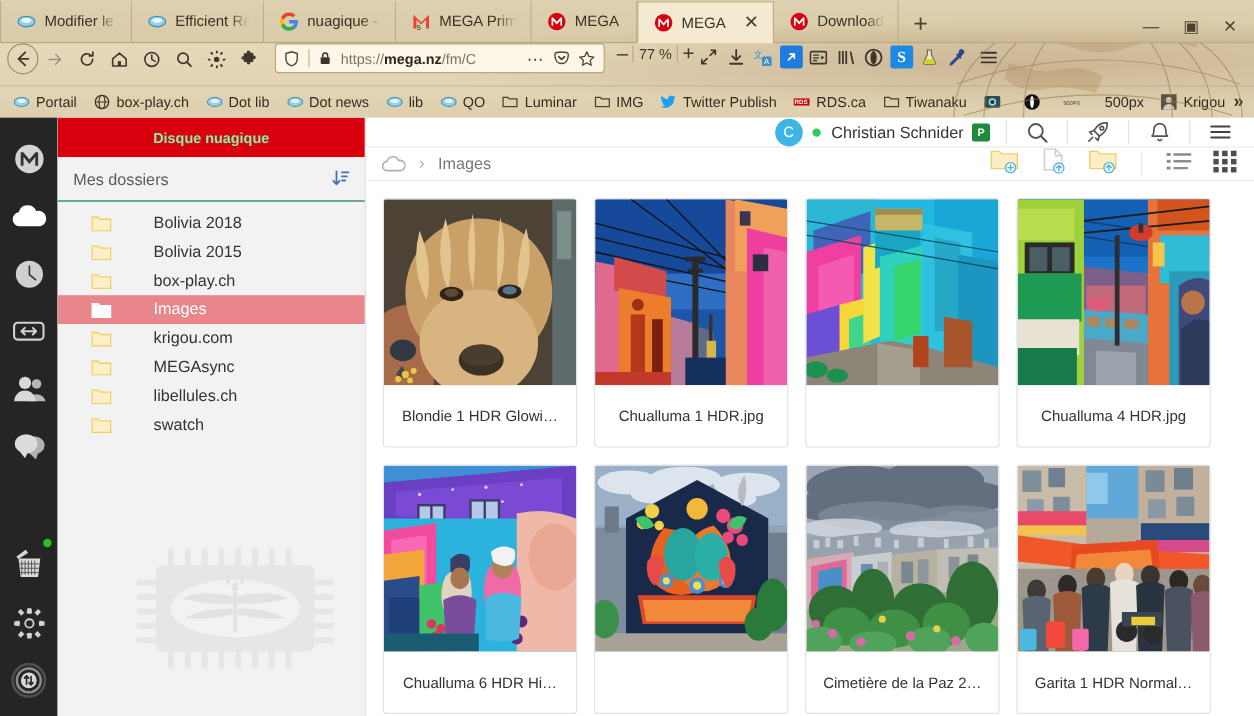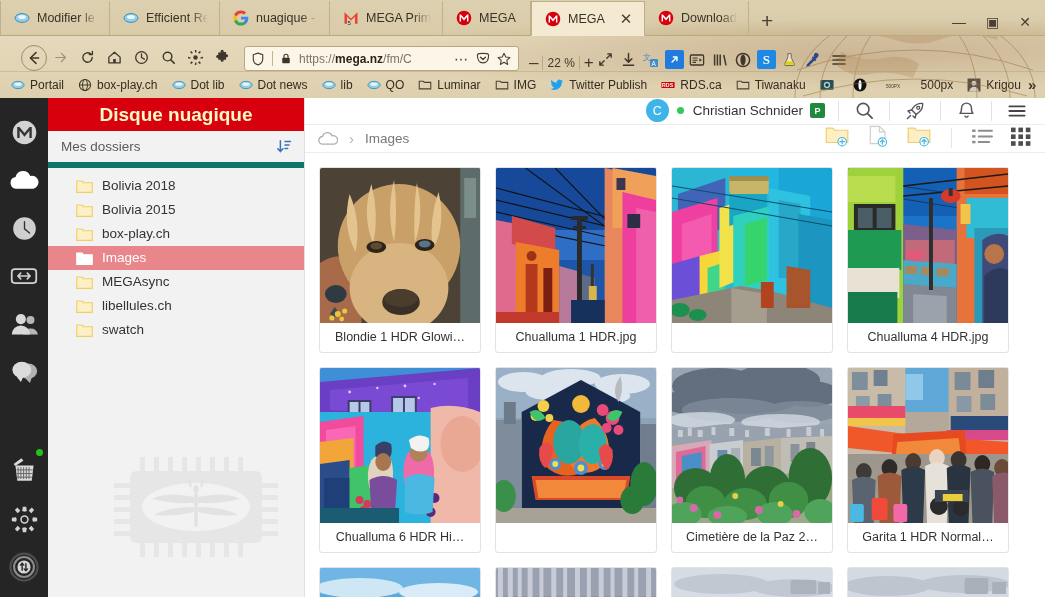--- a/index.html
+++ b/index.html
@@ -71,23 +71,23 @@
   .winctl span { font-size: 14px; line-height: 1; display:inline-block; }
 
   .newtab-plus {
     font-size: 21px; color: #4b4133; padding: 0 10px 4px 12px; line-height: 1;
     font-weight: 300;
   }
 
   
   .navbar {
     height: 35px;
-    display: flex; align-items: flex-end;
+    display: flex; align-items: flex-start;
     gap: 0px;
-    padding: 0 19px;
+    padding: 0 4px;
   }
   .navbtn {
     width: 27px; height: 27px;
     display: flex; align-items: center; justify-content: center;
     color: #3f372b;
     flex: 0 0 auto;
   }
   .backcirc {
     width: 26px; height: 26px; border-radius: 50%;
     border: 1.3px solid #9c8f6e;
@@ -150,38 +150,38 @@
 
   .sidebar {
     width: 257px; flex: 0 0 257px;
     background: #f2f2f2;
     display: flex; flex-direction: column;
     border-right: 1px solid #e0e0e0;
     position: relative;
     overflow: hidden;
   }
   .sb-title {
-    height: 33px; background: #d9000d; color:#fef9c3;
+    height: 33px; background: #d9000d; color:#86efac;
     display:flex; align-items:center; justify-content:center;
-    font-size: 19px; font-weight: 700;
+    font-size: 12px; font-weight: 700;
   }
   .sb-sub {
     height: 37px; display:flex; align-items:center;
     padding: 0 12px 0 13px; font-size: 13.5px; color:#5b5b5b;
-    border-bottom: 6px solid #0f766e;
+    border-bottom: 1px solid #0f766e;
     background: #f2f2f2;
   }
   .sb-sort { margin-left:auto; color:#3f72b3; display:flex; align-items:center;}
   .folders { padding-top: 6px; }
   .folder {
     height: 24px; display: flex; align-items: center; gap: 9px;
     padding-left: 28px; font-size: 13.5px; color: #333;
   }
   .folder.sel { background: #e8868c; color: #fff; }
-  .folder-lbl { line-height:1; }
+  .folder-lbl { line-height:1;margin-left:26px; }
   .watermark {
     position:absolute; left: 22px; bottom: 28px;
     width: 252px; height: 120px;
     opacity: 1;
   }
 
   .content { flex: 1 1 auto; background:#fff; display:flex; flex-direction:column; min-width:0; }
   .topbar {
     height: 36px; border-bottom: 1px solid #ececec;
     display:flex; align-items:center; padding: 0 16px 0 0;
@@ -208,21 +208,21 @@
   .crumb-sep { color:#b4b4b4; margin: 0 11px; font-size: 15px; }
   .bc-actions { margin-left:auto; display:flex; align-items:center; gap: 18px; }
   .view-sep { width:1px;height:20px;background:#e6e6e6;margin:0 2px; }
 
   .filegrid {
     flex:1 1 auto; overflow:hidden; padding: 14px 0 0 14px;
     display:flex; flex-wrap: wrap; align-content: flex-start;
     gap: 14px;
   }
   .card {
-    width: 162px; height: 186px;
+    width: 162px; height: 208px;
     border: 1px solid #e3e3e3; border-radius: 3px;
     background:#fff; overflow:hidden;
     display:flex; flex-direction:column;
   }
   .thumb { width:100%; height:155px; position:relative; overflow:hidden; background:#ccc; }
   .thumb svg, .thumb .px { display:block; width:100%; height:100%; }
   .caption {
     flex:1 1 auto; display:flex; align-items:center; justify-content:center;
     font-size:12.5px; color:#333; padding: 0 5px; white-space:nowrap; overflow:hidden;
   }
@@ -382,21 +382,21 @@
           <path d="M5.2 6 8 8.6 10.8 6" fill="none" stroke="#4a4034" stroke-width="1.6" stroke-linecap="round" stroke-linejoin="round"></path>
         </svg>
       <svg width="14" height="14" viewBox="0 0 16 16">
           <path d="M8 1.4 10 5.8l4.8.5-3.6 3.2 1 4.7L8 11.8 3.8 14.2l1-4.7L1.2 6.3 6 5.8z" fill="none" stroke="#4a4034" stroke-width="1.2" stroke-linejoin="round"></path>
         </svg>
     </div>
 
     <div class="zoomgrp">
       <span style="font-size:17px;line-height:1;">–</span>
       <span class="sep"></span>
-      <span>22 %</span>
+      <span>77 %</span>
       <span class="sep"></span>
       <span style="font-size:17px;line-height:1;">+</span>
     </div>
 
     <div class="ext">
       <svg width="15" height="15" viewBox="0 0 16 16">
           <path d="M9.4 6.6 14 2M14 2h-3.6M14 2v3.6M6.6 9.4 2 14M2 14h3.6M2 14v-3.6" fill="none" stroke="#3f372b" stroke-width="1.5" stroke-linecap="round" stroke-linejoin="round"></path>
         </svg>
     </div>
     <div class="ext">
@@ -669,20 +669,26 @@
         <svg width="17" height="14" viewBox="0 0 18 15">
             <path d="M0.7 2.2h5.6l1.5 1.8h9.5v10.3H0.7z" fill="#fdf0c8" stroke="#f0cf62" stroke-width="1.2"></path>
           </svg>
         <span class="folder-lbl">box-play.ch</span>
       </div>
       <div class="folder sel">
         <svg width="17" height="14" viewBox="0 0 18 15">
             <path d="M0.7 2.2h5.6l1.5 1.8h9.5v10.3H0.7z" fill="#ffffff" stroke="#ffffff" stroke-width="1.2"></path>
           </svg>
         <span class="folder-lbl">Images</span>
+      </div>
+      <div class="folder">
+        <svg width="17" height="14" viewBox="0 0 18 15">
+            <path d="M0.7 2.2h5.6l1.5 1.8h9.5v10.3H0.7z" fill="#fdf0c8" stroke="#f0cf62" stroke-width="1.2"></path>
+          </svg>
+        <span class="folder-lbl">krigou.com</span>
       </div>
       <div class="folder">
         <svg width="17" height="14" viewBox="0 0 18 15">
             <path d="M0.7 2.2h5.6l1.5 1.8h9.5v10.3H0.7z" fill="#fdf0c8" stroke="#f0cf62" stroke-width="1.2"></path>
           </svg>
         <span class="folder-lbl">MEGAsync</span>
       </div>
       <div class="folder">
         <svg width="17" height="14" viewBox="0 0 18 15">
             <path d="M0.7 2.2h5.6l1.5 1.8h9.5v10.3H0.7z" fill="#fdf0c8" stroke="#f0cf62" stroke-width="1.2"></path>

